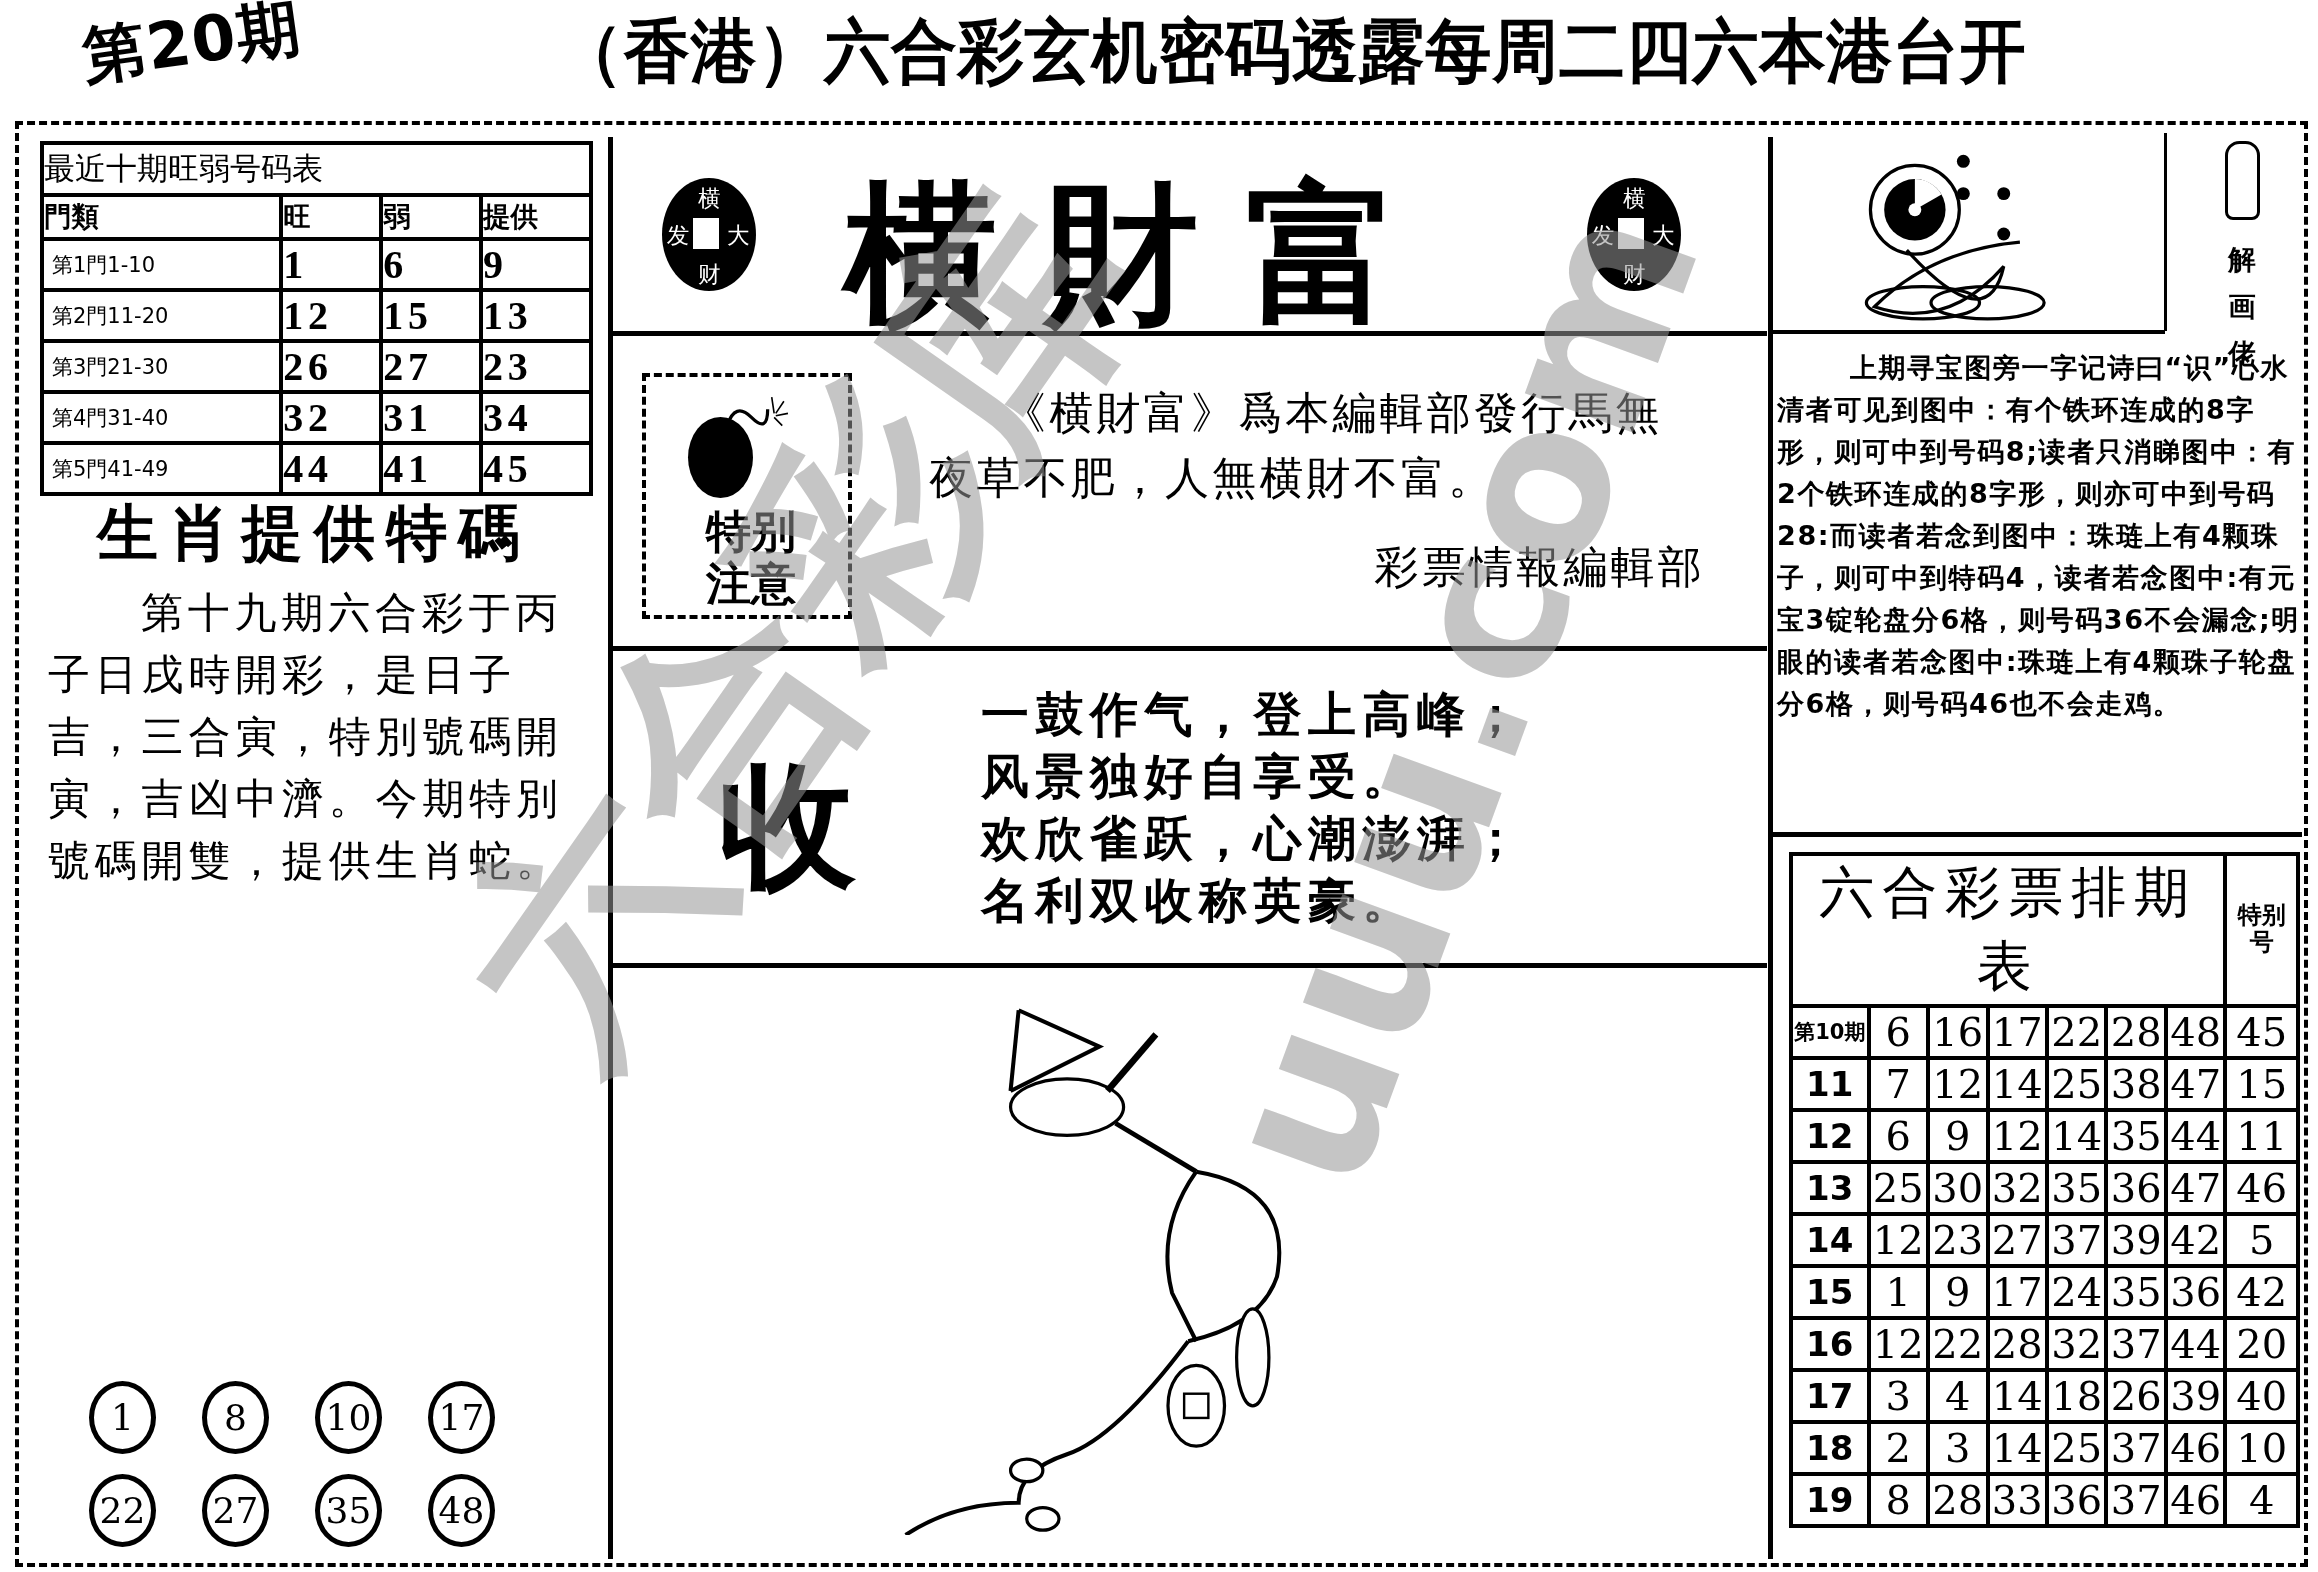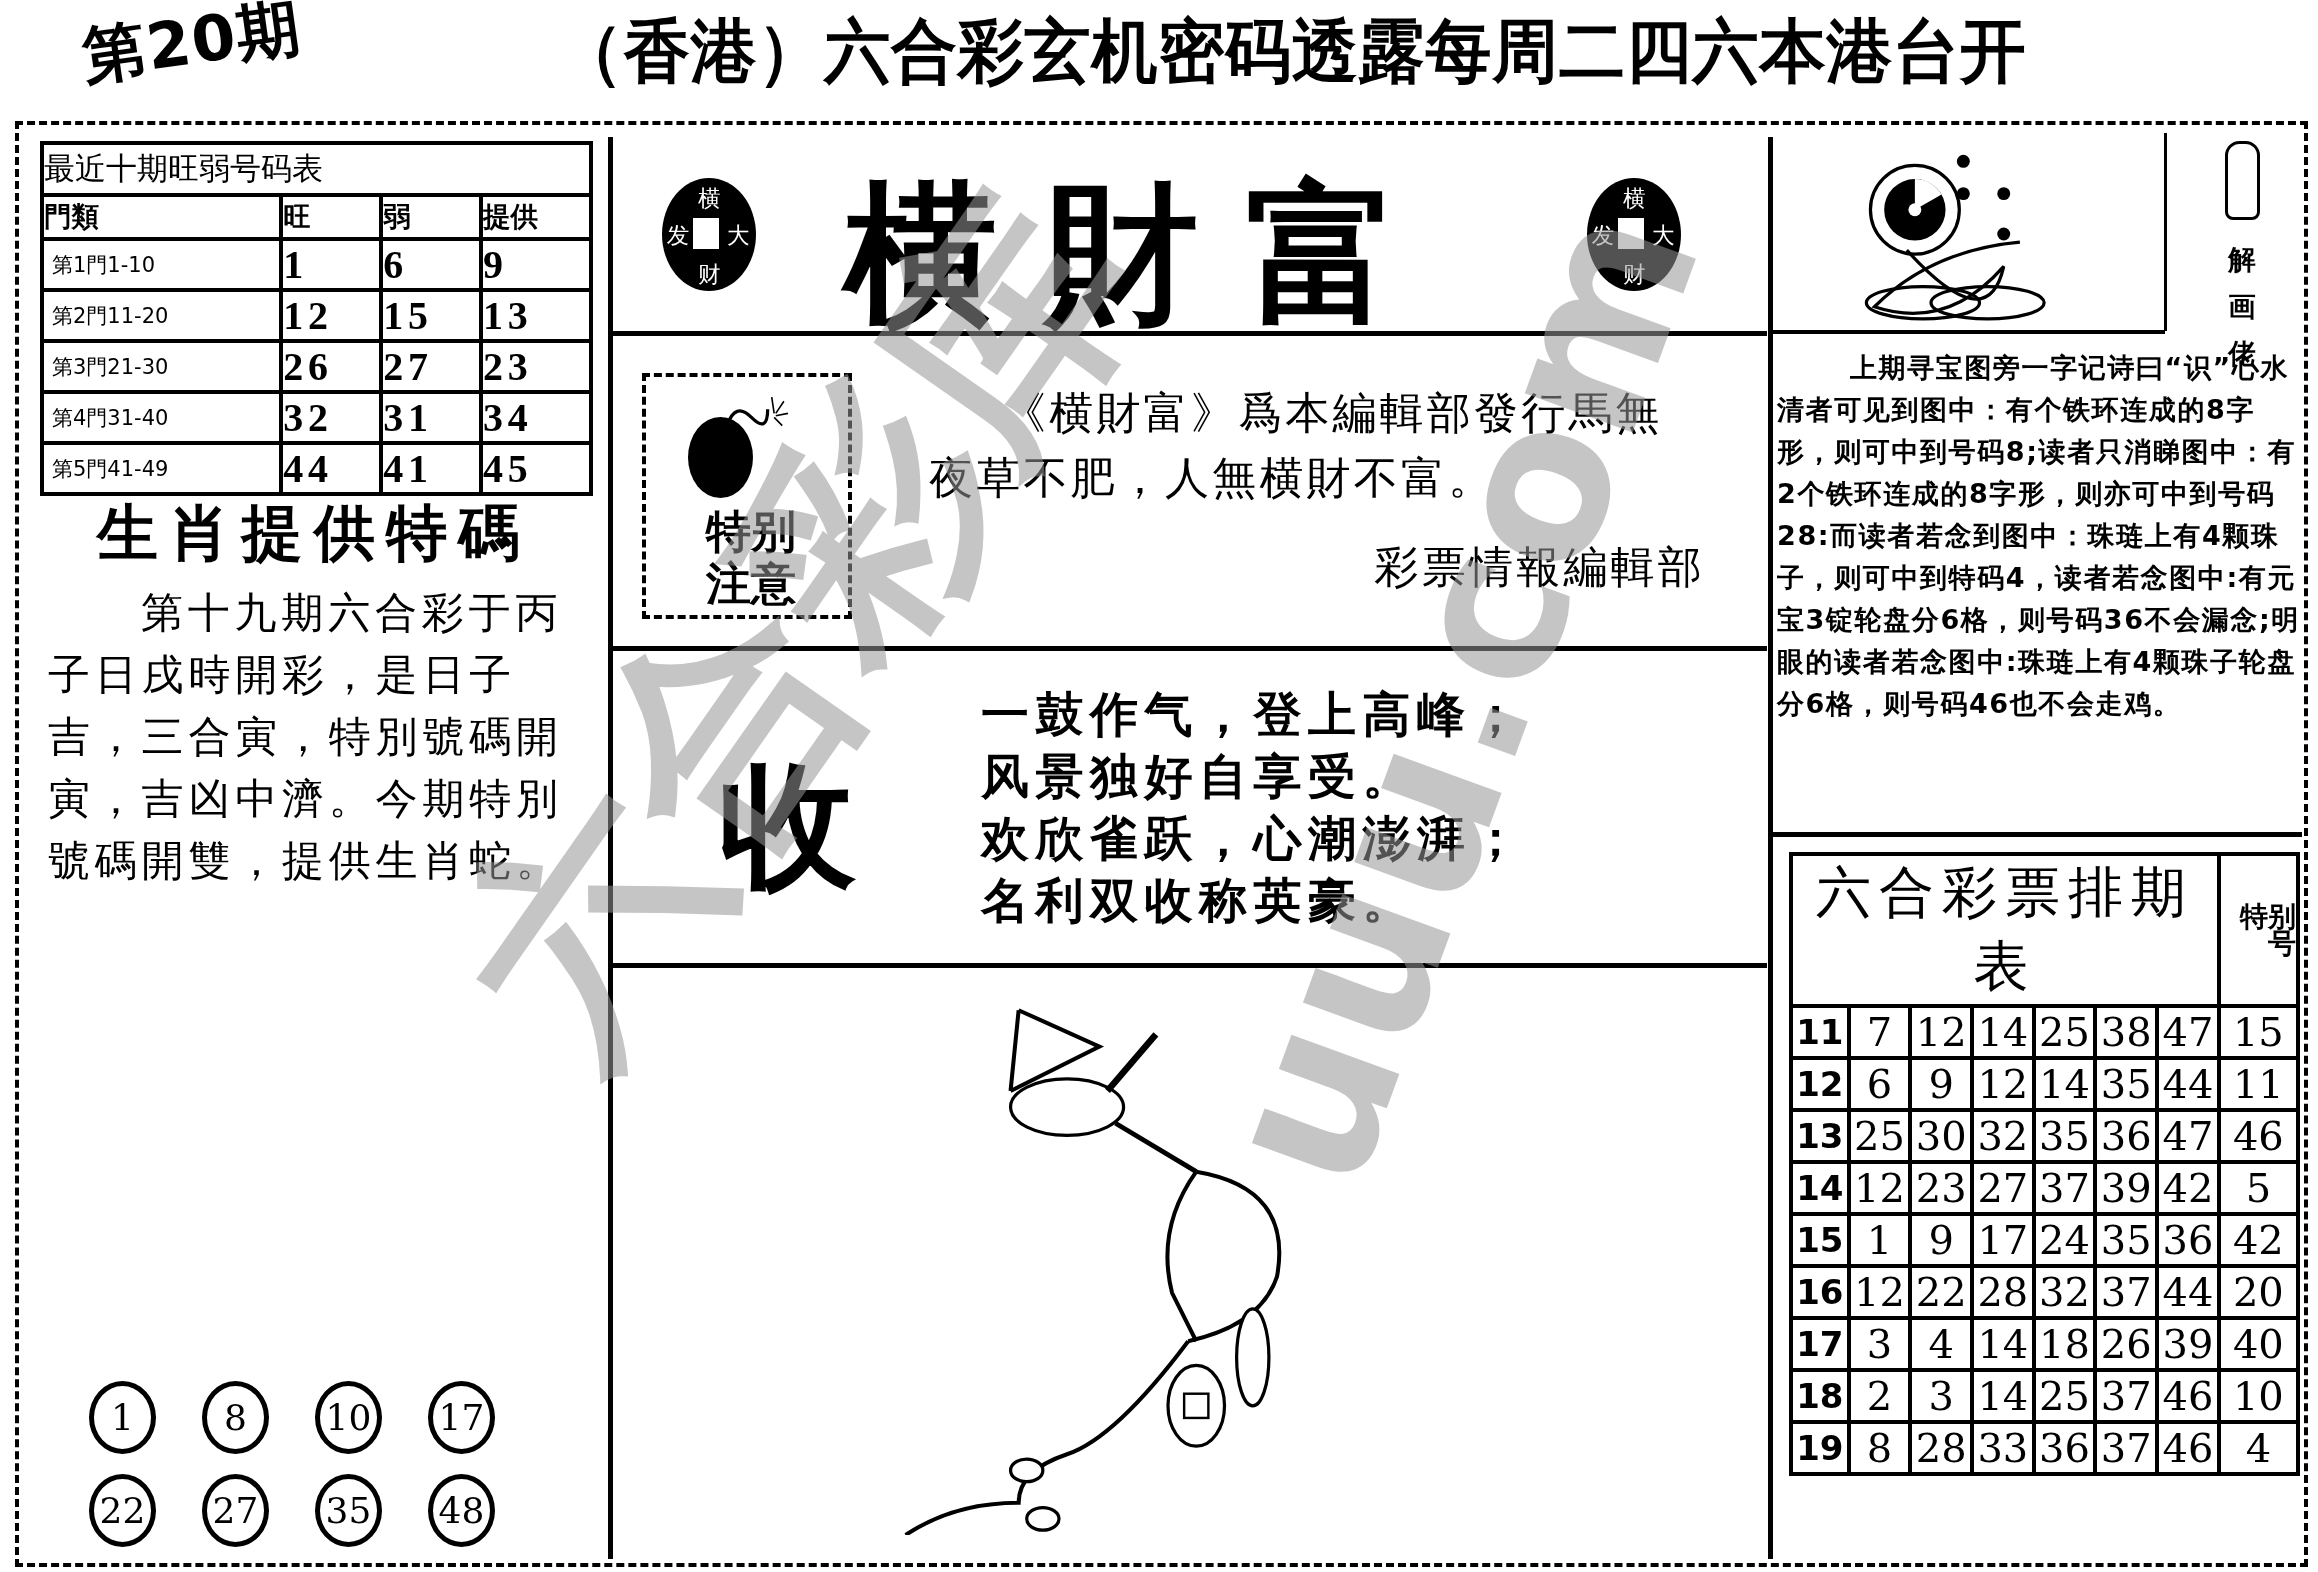--- a/index.html
+++ b/index.html
@@ -35,21 +35,21 @@
   .shou{left:719px;top:735px;font-size:137px;font-weight:bold;}
   .poem{left:945px;top:683px;font-size:48px;font-weight:bold;line-height:62px;letter-spacing:6.5px;margin-left:36px;}
   
   .hint{left:2218px;top:141px;width:48px;text-align:center;font-size:27.5px;font-weight:bold;line-height:47px;}
   .hand{width:29px;height:73px;border:3.2px solid #000;border-radius:14.5px 14.5px 8px 8px;margin:0 auto 16px;}
   .explain{left:1777px;top:347px;width:524px;font-size:27px;line-height:42px;font-weight:bold;letter-spacing:1.6px;}
   .explain .p{text-indent:73px;}
   table.sch{position:absolute;left:1789px;top:852px;width:511px;border-collapse:collapse;}
   table.sch td{border:4.8px solid #000;text-align:center;font-family:"DejaVu Serif",serif;font-size:40px;height:48px;padding:0;}
   table.sch td.ttl{font-size:55px;height:89px;letter-spacing:8px;font-family:"DejaVu Sans",sans-serif;}
-  table.sch td.sp{font-size:28px;font-weight:bold;line-height:27.5px;font-family:Liberation Serif, serif;text-align:right;}
+  table.sch td.sp{font-size:24px;font-weight:bold;line-height:27.5px;font-family:Liberation Mono, monospace;}
   table.sch td.per{font-family:"DejaVu Sans",sans-serif;font-size:34px;font-weight:bold;}
   table.sch td.per.small{font-size:21px;}
   .wm{color:rgba(150,150,150,0.55);font-weight:bold;white-space:nowrap;pointer-events:none;}
   .wm1{left:388px;top:929px;font-size:242px;transform:rotate(-55deg);transform-origin:left top;}
   .wm2{left:1171px;top:1131px;font-size:210px;transform:rotate(-70deg);transform-origin:left top;font-family:"DejaVu Sans",sans-serif;}
 </style>
 </head>
 <body>
 
 <div class="abs issue">第20期</div>
@@ -202,20 +202,30 @@
   <div class="p">上期寻宝图旁一字记诗曰“识”心水清者可见到图中：有个铁环连成的8字形，则可中到号码8;读者只消睇图中：有2个铁环连成的8字形，则亦可中到号码28:而读者若念到图中：珠琏上有4颗珠子，则可中到特码4，读者若念图中:有元宝3锭轮盘分6格，则号码36不会漏念;明眼的读者若念图中:珠琏上有4颗珠子轮盘分6格，则号码46也不会走鸡。</div>
 </div>
 
 <table class="sch">
   <tbody>
       <tr>
     <td class="ttl" colspan="7">六合彩票排期表</td>
     <td class="sp">特别号</td>
   </tr>
   <tr>
+    <td class="per small">第10期</td>
+    <td>6</td>
+    <td>16</td>
+    <td>17</td>
+    <td>22</td>
+    <td>28</td>
+    <td>48</td>
+    <td>45</td>
+  </tr>
+  <tr>
     <td class="per">11</td>
     <td>7</td>
     <td>12</td>
     <td>14</td>
     <td>25</td>
     <td>38</td>
     <td>47</td>
     <td>15</td>
   </tr>
   <tr>

